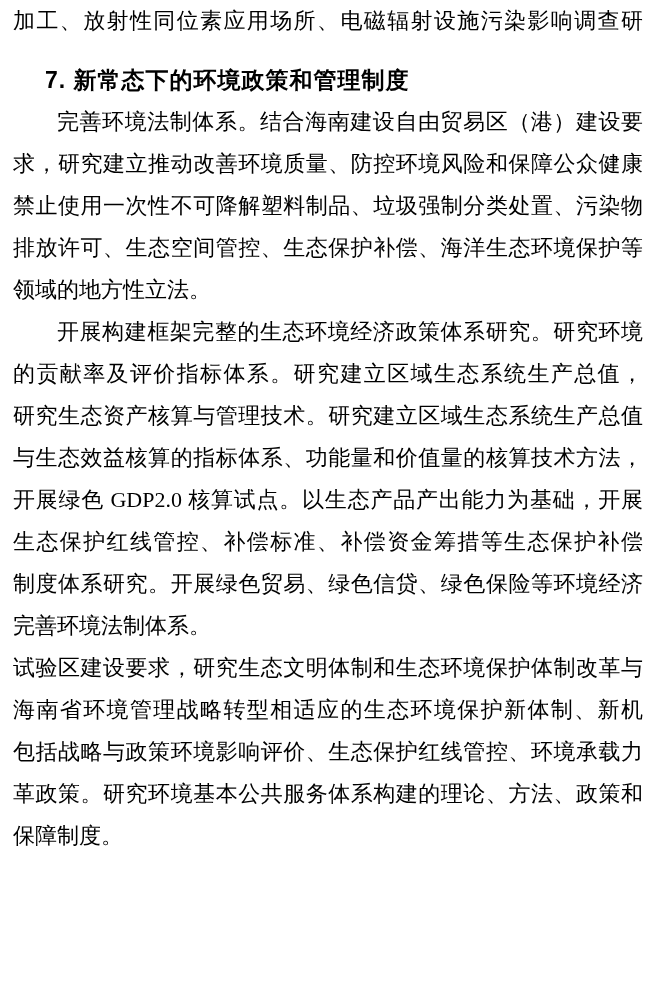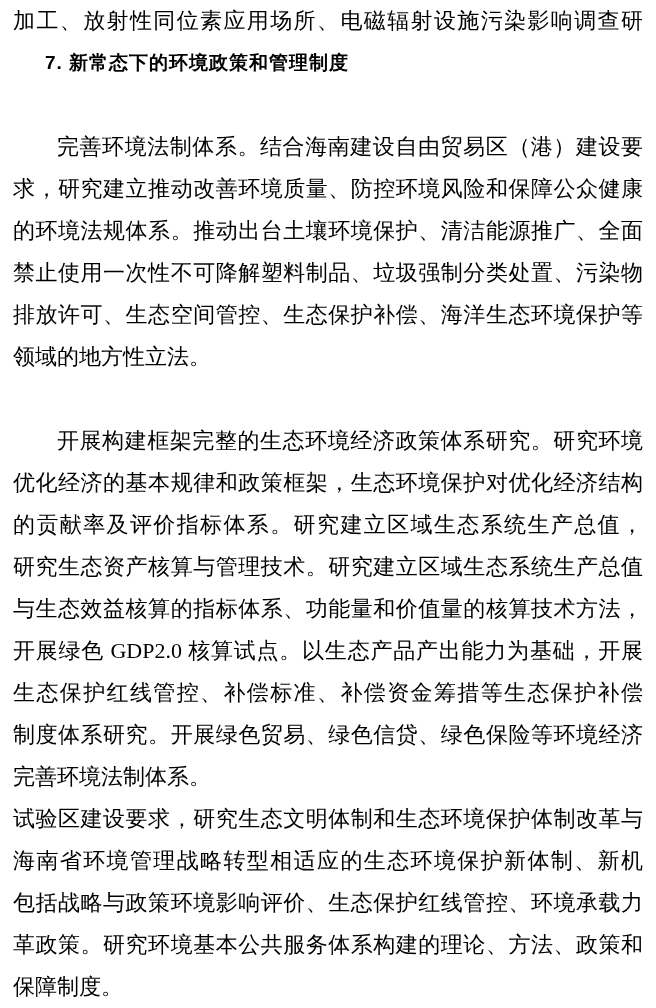--- a/index.html
+++ b/index.html
@@ -25,55 +25,53 @@
     text-align: justify;
     text-align-last: justify;
     overflow: hidden;
   }
   .line.last {
     text-align: center;
     text-align-last: left;
   }
   .line.indent {
     text-indent: 44px;
-    margin-top: 42px;
   }
   .heading-line {
     height: 42px;
     line-height: 42px;
-    font-size: 19px;
+    font-size: 23px;
     font-weight: bold;
     font-family: "Liberation Sans", "DejaVu Sans", sans-serif;
     text-indent: 32px;
     text-align: left;
     text-align-last: left;
     overflow: hidden;
     letter-spacing: 1px;
+    margin-top: 17px;
   }
 </style>
 </head>
 <body>
 
 <main class="page">
   <div id="doc">
       <div class="paragraph">
         <div class="line">加工、放射性同位素应用场所、电磁辐射设施污染影响调查研究。</div>
       </div>
       <div class="heading-line">7. 新常态下的环境政策和管理制度</div>
       <div class="paragraph">
         <div class="line indent">完善环境法制体系。结合海南建设自由贸易区（港）建设要</div>
         <div class="line">求，研究建立推动改善环境质量、防控环境风险和保障公众健康</div>
-        <div class="line">的环境法规体系。推动出台土壤环境保护、清洁能源推广、全面</div>
         <div class="line">禁止使用一次性不可降解塑料制品、垃圾强制分类处置、污染物</div>
         <div class="line">排放许可、生态空间管控、生态保护补偿、海洋生态环境保护等</div>
         <div class="line last">领域的地方性立法。</div>
       </div>
       <div class="paragraph">
         <div class="line indent">开展构建框架完整的生态环境经济政策体系研究。研究环境</div>
-        <div class="line">优化经济的基本规律和政策框架，生态环境保护对优化经济结构</div>
         <div class="line">的贡献率及评价指标体系。研究建立区域生态系统生产总值，</div>
         <div class="line">研究生态资产核算与管理技术。研究建立区域生态系统生产总值</div>
         <div class="line">与生态效益核算的指标体系、功能量和价值量的核算技术方法，</div>
         <div class="line">开展绿色 GDP2.0 核算试点。以生态产品产出能力为基础，开展生</div>
         <div class="line">生态保护红线管控、补偿标准、补偿资金筹措等生态保护补偿</div>
         <div class="line">制度体系研究。开展绿色贸易、绿色信贷、绿色保险等环境经济</div>
         <div class="line last">完善环境法制体系。</div>
       </div>
       <div class="paragraph">
         <div class="line">试验区建设要求，研究生态文明体制和生态环境保护体制改革与</div>

